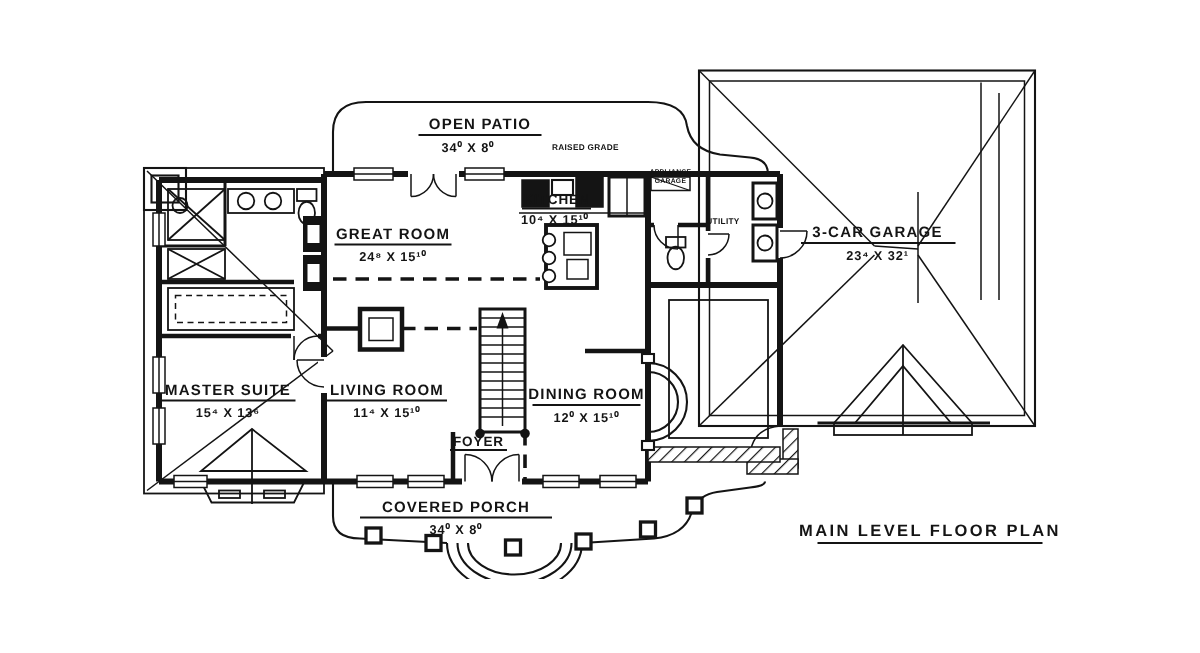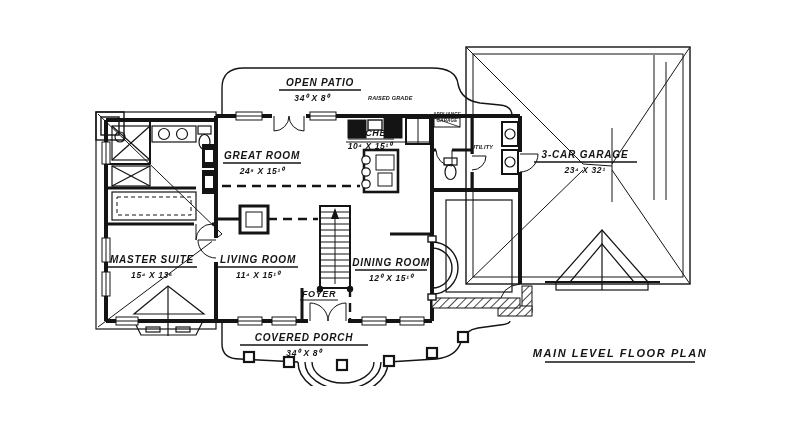--- a/index.html
+++ b/index.html
@@ -1,17 +1,17 @@
 <!DOCTYPE html>
 <html><head>
 <meta charset="utf-8">
 <style>
   html,body{margin:0;padding:0;background:#ffffff;}
   .canvas{position:relative;width:800px;height:386px;background:#ffffff;overflow:hidden;
-          font-family:"Liberation Sans", sans-serif;font-style:italic;}
+          font-family:"Liberation Sans", sans-serif;}
   svg{display:block;}
   text{fill:#141414;font-weight:bold;font-family:"Liberation Sans", sans-serif;}
   .rn{font-size:10px;letter-spacing:.8px;}
   .rn-sm{font-size:9px;letter-spacing:.6px;}
   .rd{font-size:8.5px;letter-spacing:.6px;}
   .tiny{font-size:5.5px;letter-spacing:.2px;}
   .micro{font-size:4.5px;letter-spacing:.2px;}
   .title{font-size:11px;letter-spacing:1.6px;}
 </style>
 </head>

